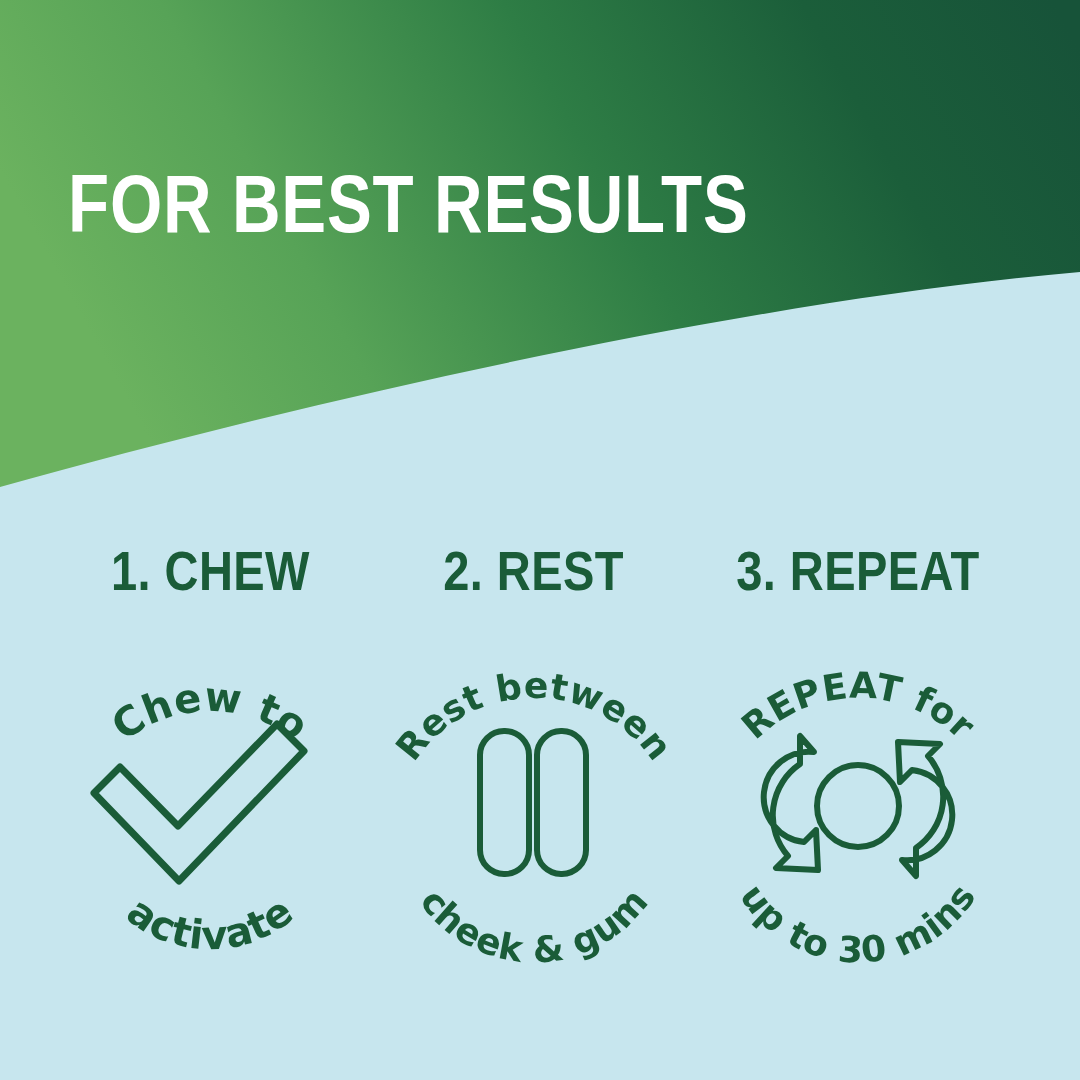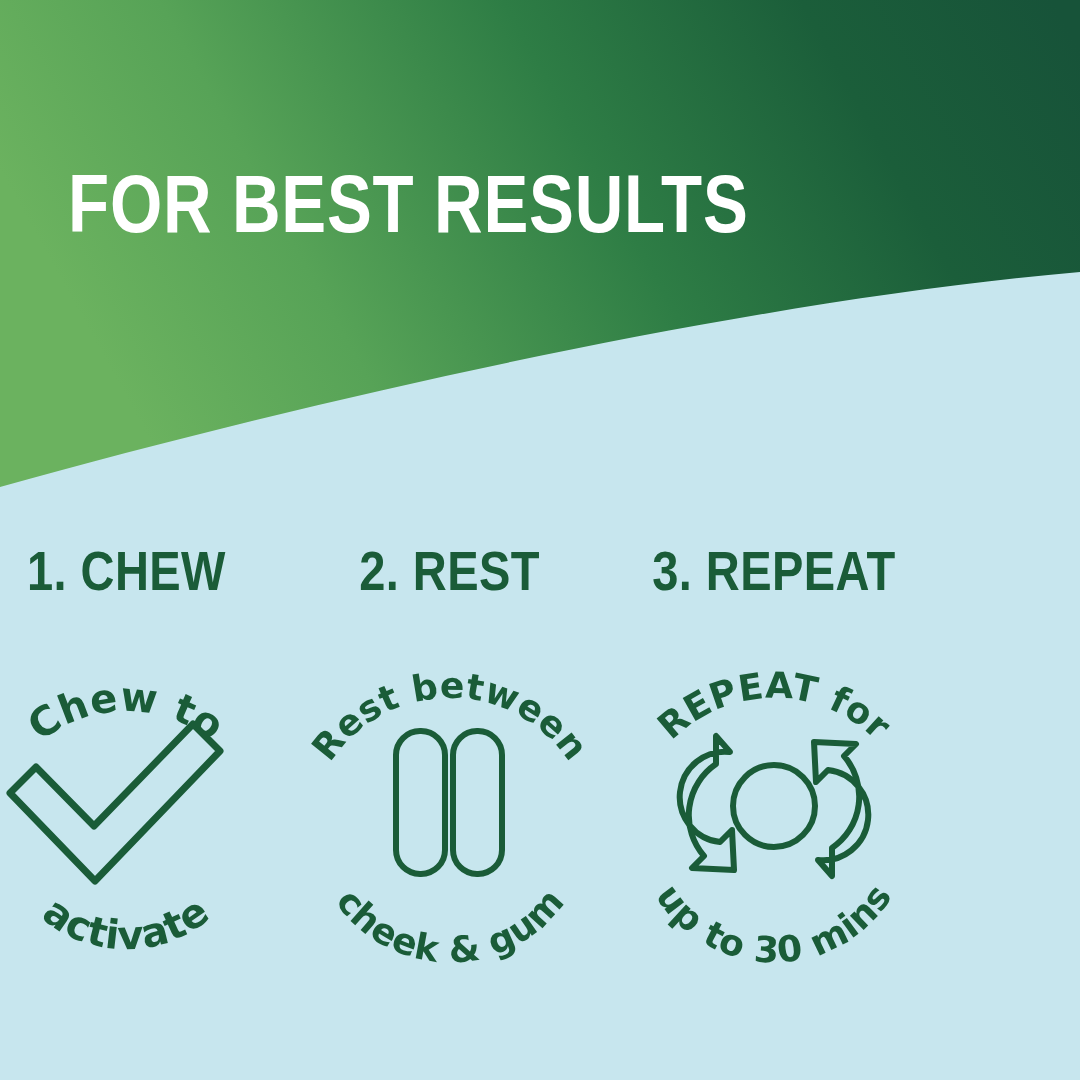--- a/index.html
+++ b/index.html
@@ -50,22 +50,22 @@
     white-space: nowrap;
   }
 
   
   #steps {
     position: absolute;
     left: 0;
     top: 536px;
     width: 956px;
     display: flex;
-    justify-content: flex-end;
-    padding: 0 20px;
+    justify-content: space-between;
+    padding: 0 48px;
     box-sizing: border-box;
   }
   .step {
     width: 324px;
     display: flex;
     flex-direction: column;
     align-items: center;
   }
   .step-heading {
     font-family: "Liberation Sans Narrow", "Liberation Sans", sans-serif;

